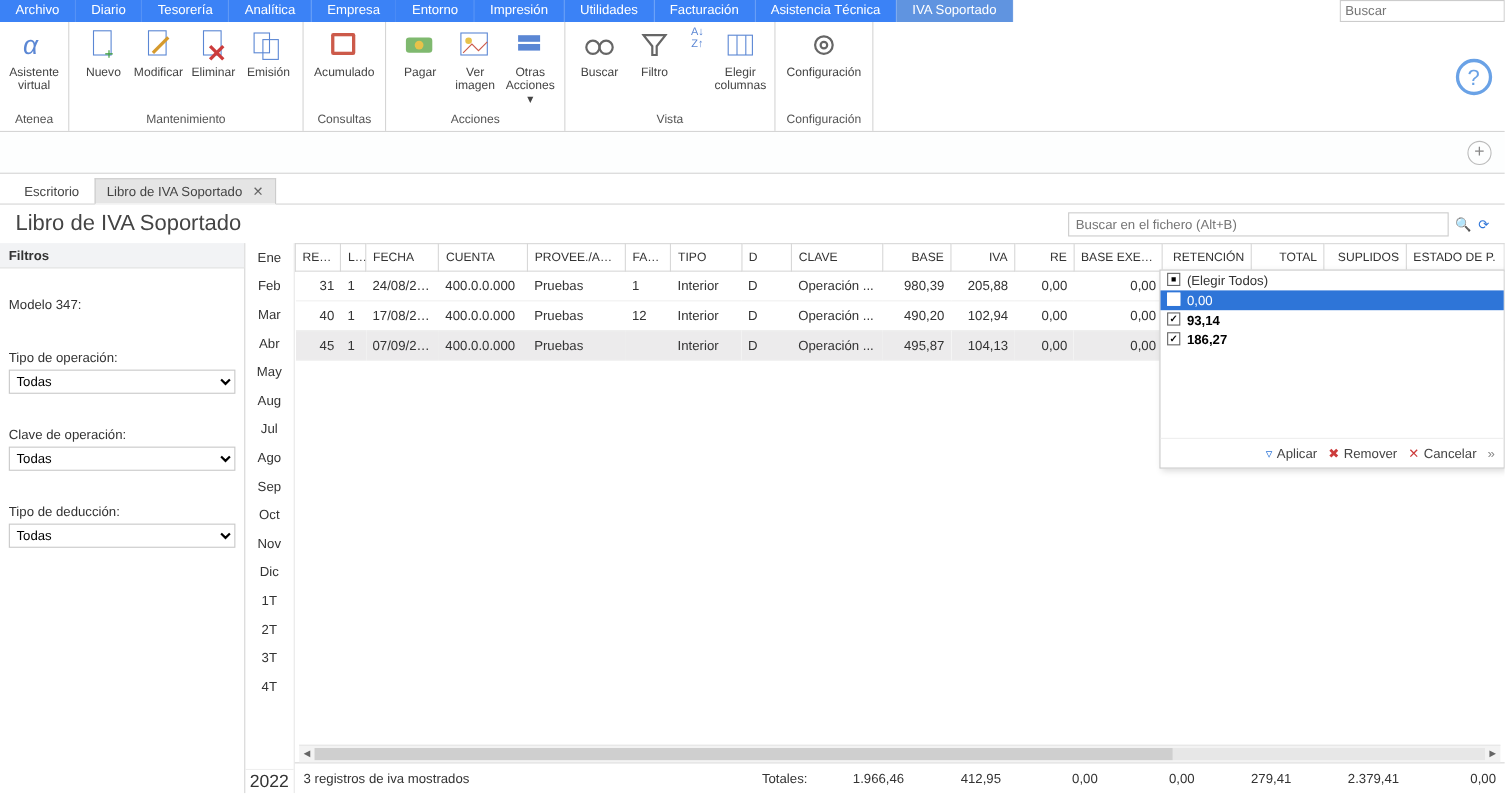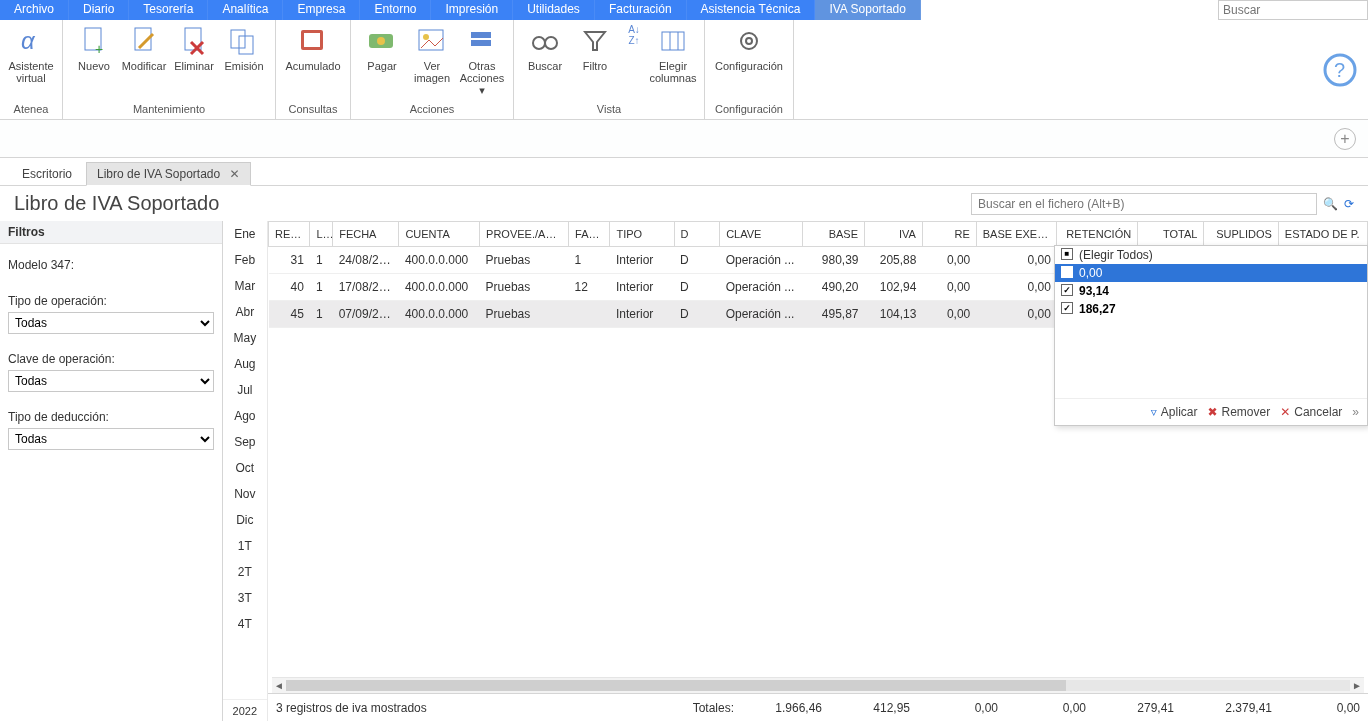--- a/index.html
+++ b/index.html
@@ -38,28 +38,28 @@
 .titlebar .find { width:346px; border:1px solid #ccc; padding:3px 6px; font-size:12px; color:#888; }
 .titlebar .sicon { margin-left:6px; color:#444; }
 
 
 .body { display:flex; height: calc(722px - 20px - 100px - 38px - 28px - 36px); }
 
 
 .filters { width:236px; border-right:1px solid #d5d5d5; padding:0; }
 .filters .hdr { background:#f2f3f5; border-bottom:1px solid #e3e3e3; padding:4px 8px; font-weight:bold; font-size:12px; }
 .filters .field { padding:4px 8px; }
-.filters .label { font-size:12px; color:#333; margin:10px 0 4px 0; }
+.filters .label { font-size:12px; color:#333; margin:22px 0 4px 0; }
 .filters select { width:100%; border:1px solid #c8c8c8; padding:2px 2px; font-size:12px; background:#fff; }
 
 
 .months { width:48px; border-right:1px solid #e8e8e8; display:flex; flex-direction:column; }
 .months .m { flex:0 0 26px; display:flex; align-items:center; justify-content:center; font-size:12px; color:#333; }
 .months .spaceflex { flex:1; }
-.months .yr { flex:0 0 22px; display:flex; align-items:center; justify-content:center; font-size:11px; color:#333; border-top:1px solid #eee;text-align:right; }
+.months .yr { flex:0 0 22px; display:flex; align-items:center; justify-content:center; font-size:16px; color:#333; border-top:1px solid #eee;text-align:right; }
 
 
 .gridwrap { flex:1; position:relative; display:flex; flex-direction:column; }
 table.grid { border-collapse:collapse; width: 1100px; table-layout: fixed; }
 table.grid th { border:1px solid #d8d8d8; font-weight:normal; font-size:11px; padding:6px 6px; background:#fff; text-align:left; white-space:nowrap; overflow:hidden; text-overflow:ellipsis; }
 table.grid td { border-bottom:1px solid #efefef; font-size:12px; padding:6px 6px; white-space:nowrap; overflow:hidden; text-overflow:ellipsis; }
 table.grid th.active { font-weight:normal; }
 table.grid td.r, table.grid th.r { text-align:right; }
 table.grid tbody tr.sel { background:#ecebec; }
 

